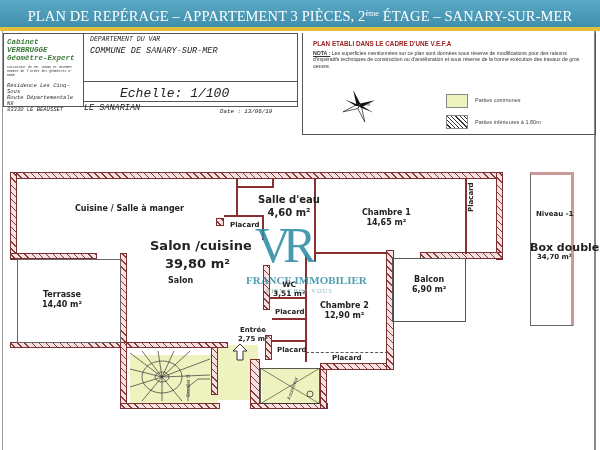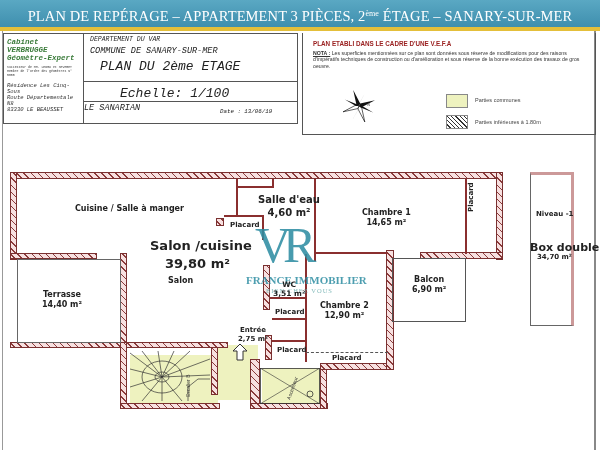--- a/index.html
+++ b/index.html
@@ -3,21 +3,21 @@
 <meta charset="utf-8">
 <style>
 *{box-sizing:border-box;margin:0;padding:0}
 html,body{width:600px;height:450px;overflow:hidden;background:#fff}
 body{position:relative;font-family:"Liberation Sans",sans-serif}
 .banner{position:absolute;left:0;top:0;width:600px;height:27px;background:linear-gradient(#5aa8c3,#3f8fae);color:#fff;font-family:"Liberation Serif",serif;font-size:14.5px;line-height:27px;text-align:center;letter-spacing:0.1px;white-space:nowrap}
 .banner sup{font-size:8px;vertical-align:5px}
 .stripe{position:absolute;left:0;top:27px;width:600px;height:4px;background:#e4bf3a}
 .sheet{position:absolute;left:2px;top:31px;width:594px;height:419px;background:#fff;border-left:1px solid #999;border-right:2px solid #888}
 .abs{position:absolute}
-.cart{position:absolute;left:3px;top:33px;width:295px;height:91px;border:1px solid #555}
+.cart{position:absolute;left:3px;top:33px;width:295px;height:74px;border:1px solid #555}
 .cab{position:absolute;left:0;top:0;width:80px;height:100%;border-right:1px solid #555;padding:4px 3px}
 .cab .n1{font-family:"Liberation Mono",monospace;font-style:italic;font-weight:bold;color:#3a7b3a;font-size:7.5px;line-height:8px}
 .cab .tiny{font-family:"Liberation Mono",monospace;font-size:3.2px;line-height:4px;color:#333;margin-top:3px}
 .cab .addr{font-family:"Liberation Mono",monospace;font-style:italic;font-size:5.5px;line-height:6px;color:#333;margin-top:6px}
 .mono{font-family:"Liberation Mono",monospace;font-style:italic;color:#222;white-space:nowrap}
 .hline{position:absolute;height:1px;background:#555}
 .nota{position:absolute;left:302px;top:33px;width:294px;height:102px;border:1px solid #555;border-top:none}
 .nota .h{position:absolute;left:10px;top:7px;color:#9a2020;font-size:6.3px;font-weight:bold;white-space:nowrap}
 .nota .t{position:absolute;left:10px;top:17px;width:270px;font-size:5.2px;line-height:6.3px;color:#333}
 .leg-box{position:absolute;width:22px;height:14px;border:1px solid #888}
@@ -45,21 +45,20 @@
     <div class="n1">Géomètre-Expert</div>
     <div class="tiny">Successeur de MM. LEDRU et SEVERET Membre de l'ordre des géomètres N° 5000</div>
     <div class="addr">
       <div>Résidence Les Cinq-Sous</div>
       <div>Route Départementale N8</div>
       <div>83330 LE BEAUSSET</div>
     </div>
   </div>
   <div class="mono abs" style="left:86px;top:2px;font-size:6.5px">DEPARTEMENT DU VAR</div>
   <div class="mono abs" style="left:86px;top:12px;font-size:8.5px">COMMUNE DE SANARY-SUR-MER</div>
-  <div class="mono abs" style="left:96px;top:25px;font-size:13px">PLAN DU 2ème ETAGE</div>
   <div class="hline" style="left:80px;top:47px;width:214px"></div>
   <div class="mono abs" style="left:116px;top:52px;font-size:13px">Echelle: 1/100</div>
   <div class="hline" style="left:80px;top:67px;width:214px"></div>
   <div class="mono abs" style="left:80px;top:69px;font-size:8.5px">LE SANARIAN</div>
   <div class="mono abs" style="left:216px;top:74px;font-size:5.8px">Date : 13/06/19</div>
 </div>
 
 <div class="nota">
   <div class="h">PLAN ETABLI DANS LE CADRE D'UNE V.E.F.A</div>
   <div class="t"><b style="text-decoration:underline">NOTA :</b><span> Les superficies mentionnées sur ce plan sont données sous réserve de modifications pour des raisons d'impératifs techniques de construction ou d'amélioration et sous réserve de la bonne exécution des travaux de gros oeuvre.</span></div>

